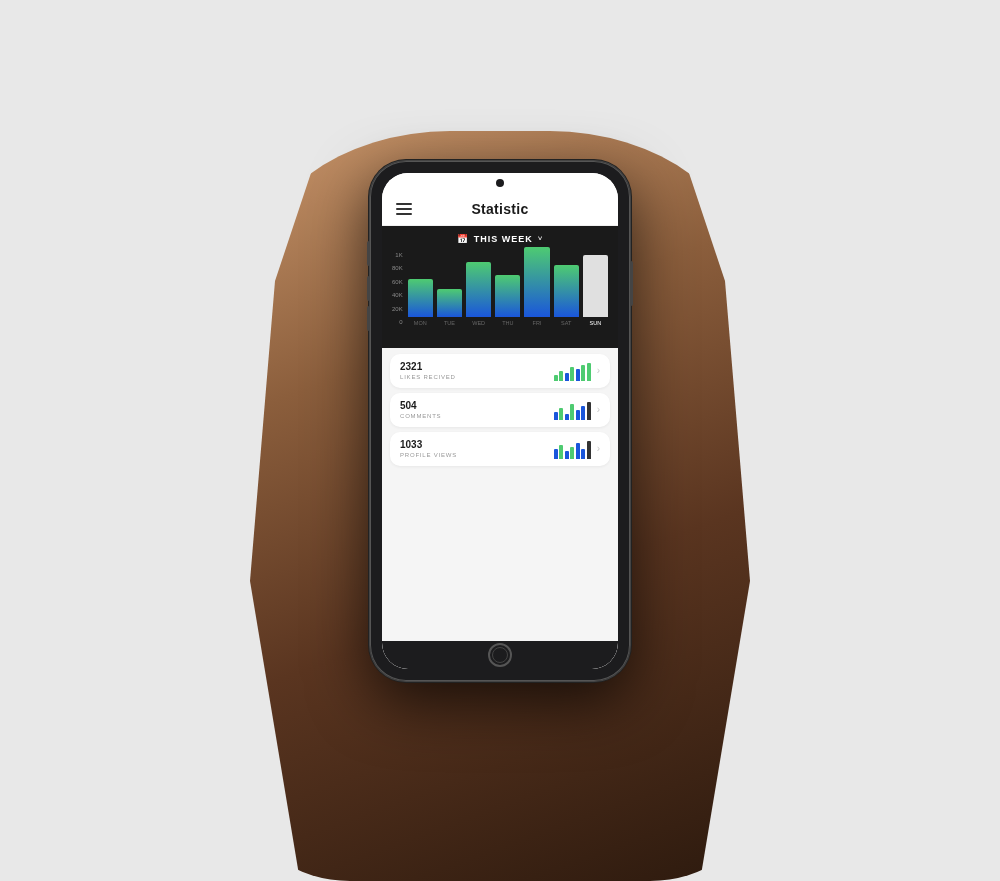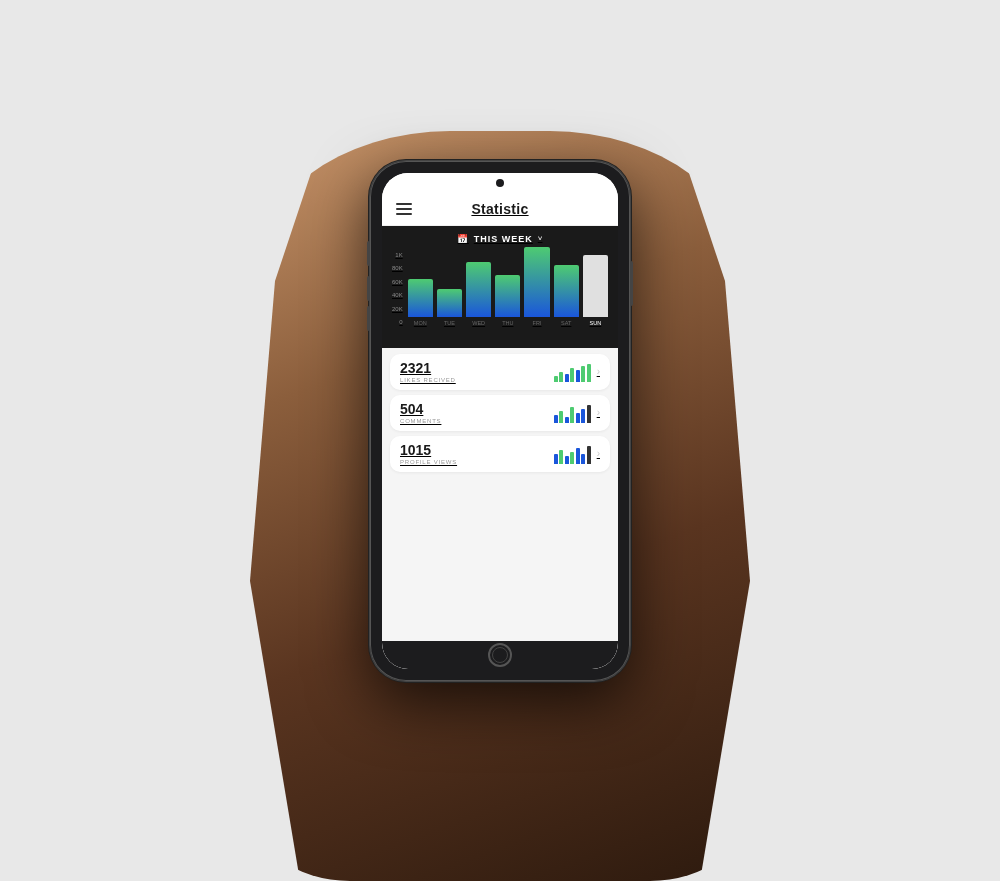--- a/index.html
+++ b/index.html
@@ -15,21 +15,20 @@
       background: #e8e8e8;
     }
 
     .scene {
       position: relative;
       width: 900px;
       height: 881px;
       display: flex;
       align-items: center;
       justify-content: center;
-      text-decoration: underline;
     }
 
     
     .hand-bg {
       position: absolute;
       bottom: 0;
       left: 50%;
       transform: translateX(-50%);
       width: 500px;
       height: 750px;
@@ -296,21 +295,21 @@
       justify-content: space-between;
       box-shadow: 0 1px 3px rgba(0,0,0,0.06);
     }
 
     .metric-left {
       display: flex;
       flex-direction: column;
     }
 
     .metric-number {
-      font-size: 14px;
+      font-size: 10px;
       font-weight: 700;
       color: #1a1a1a;
       line-height: 1;
     }
 
     .metric-label {
       font-size: 6px;
       color: #999;
       text-transform: uppercase;
       letter-spacing: 0.8px;
@@ -477,21 +476,21 @@
                   <div class="mini-bar" style="height: 16px; background: rgb(78, 203, 113);"></div>
                   <div class="mini-bar" style="height: 10px; background: rgb(26, 86, 219);"></div>
                   <div class="mini-bar" style="height: 14px; background: rgb(26, 86, 219);"></div>
                   <div class="mini-bar" style="height: 18px; background: rgb(51, 51, 51);"></div>
                 </div>
                 <span class="chevron-right">›</span>
               </div>
             </div>
             <div class="metric-card">
               <div class="metric-left">
-                <div class="metric-number">1015</div>
+                <div class="metric-number">1033</div>
                 <div class="metric-label">PROFILE VIEWS</div>
               </div>
               <div class="metric-right">
                 <div class="mini-chart">
                   <div class="mini-bar" style="height: 10px; background: rgb(26, 86, 219);"></div>
                   <div class="mini-bar" style="height: 14px; background: rgb(78, 203, 113);"></div>
                   <div class="mini-bar" style="height: 8px; background: rgb(26, 86, 219);"></div>
                   <div class="mini-bar" style="height: 12px; background: rgb(78, 203, 113);"></div>
                   <div class="mini-bar" style="height: 16px; background: rgb(26, 86, 219);"></div>
                   <div class="mini-bar" style="height: 10px; background: rgb(26, 86, 219);"></div>

